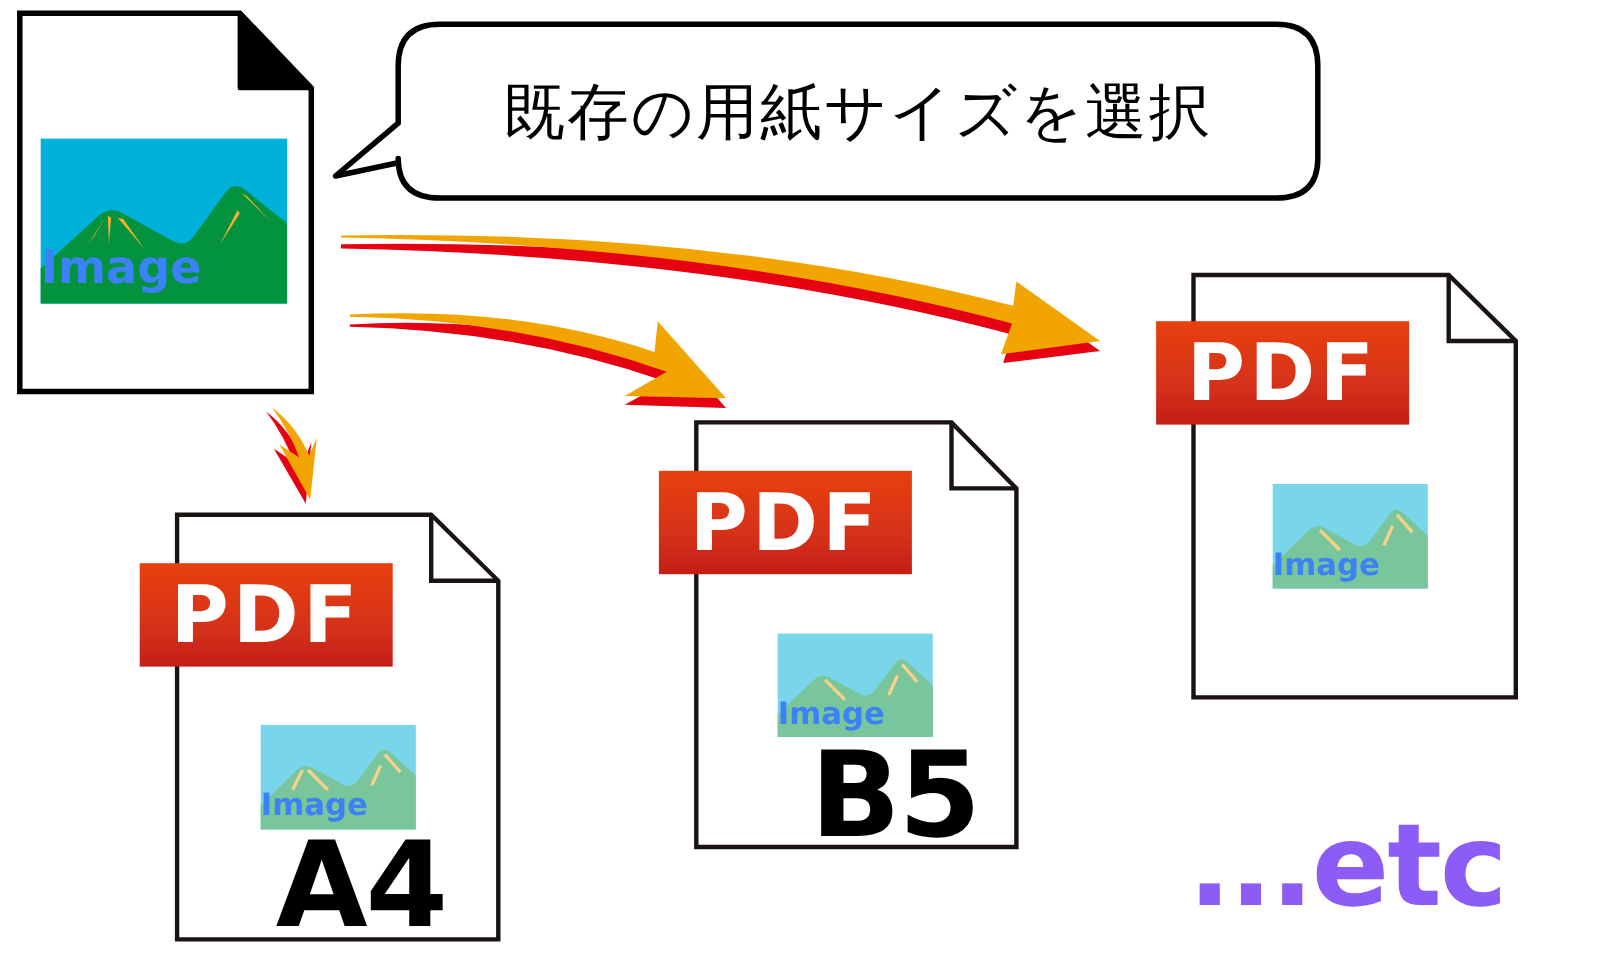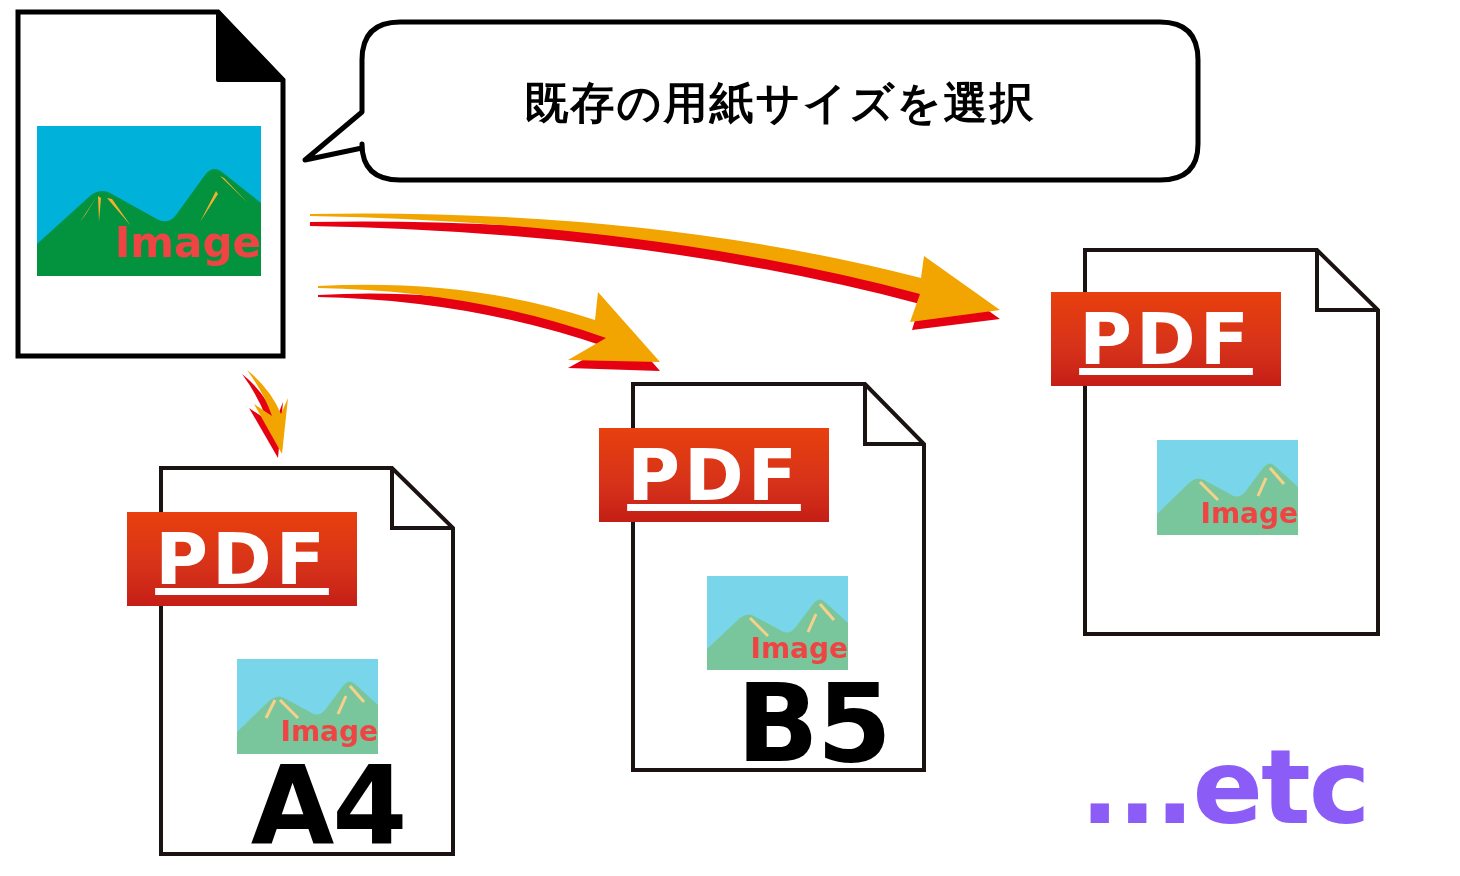--- a/index.html
+++ b/index.html
@@ -3,42 +3,41 @@
   <meta charset="utf-8">
   <style>
     html, body { margin: 0; padding: 0; background: #ffffff; }
     body { width: 1460px; height: 876px; position: relative; overflow: hidden;
            font-family: "DejaVu Sans", "Liberation Sans", sans-serif; }
     .abs { position: absolute; }
     svg { position: absolute; left: 0; top: 0; overflow: visible; }
     .bubble-text {
       position: absolute; left: 360px; top: 28px; width: 840px; height: 150px;
       display: flex; align-items: center; justify-content: center;
-      font-size: 44px; font-weight: bold; color: #000; letter-spacing: 2px;
+      font-size: 56px; font-weight: normal; color: #000; letter-spacing: 2px;
       white-space: nowrap;
     }
     .pdf-badge {
       position: absolute; display: flex; align-items: center; justify-content: center;
       background: linear-gradient(to bottom, #e8400e 0%, #d6321a 60%, #c41e16 100%);
       color: #fff; font-weight: bold; font-size: 72px; letter-spacing: 4px;
       font-family: "DejaVu Sans", "Liberation Sans", sans-serif;
-      text-decoration: underline;
     }
     .size-label {
       position: absolute; font-weight: bold; color: #000; font-size: 108px;
       line-height: 1; text-align: center; letter-spacing: -2px;
       font-family: "DejaVu Sans", "Liberation Sans", sans-serif;
     }
     .etc-label {
       position: absolute; left: 1080px; top: 735px; font-weight: bold;
       font-size: 104px; line-height: 1; color: #8b5cf6; letter-spacing: -2px;
       font-family: "DejaVu Sans", "Liberation Sans", sans-serif;
     }
     .img-word {
-      position: absolute; color: #ef4444; font-weight: bold; text-align: right;
+      position: absolute; color: #3b82f6; font-weight: bold; text-align: left;
       font-family: "DejaVu Sans", "Liberation Sans", sans-serif; line-height: 1;
     }
   </style>
 </head>
 <body>
 
 <div class="abs" style="left:0;top:0;width:300px;height:370px;">
   <svg width="300" height="370">
     <path d="M18 12 L218 12 L283 80 L283 356 L18 356 Z" fill="#fff" stroke="#000" stroke-width="5"></path>
     <path d="M218 12 L283 80 L218 80 Z" fill="#000" stroke="#000" stroke-width="4" stroke-linejoin="round"></path>

